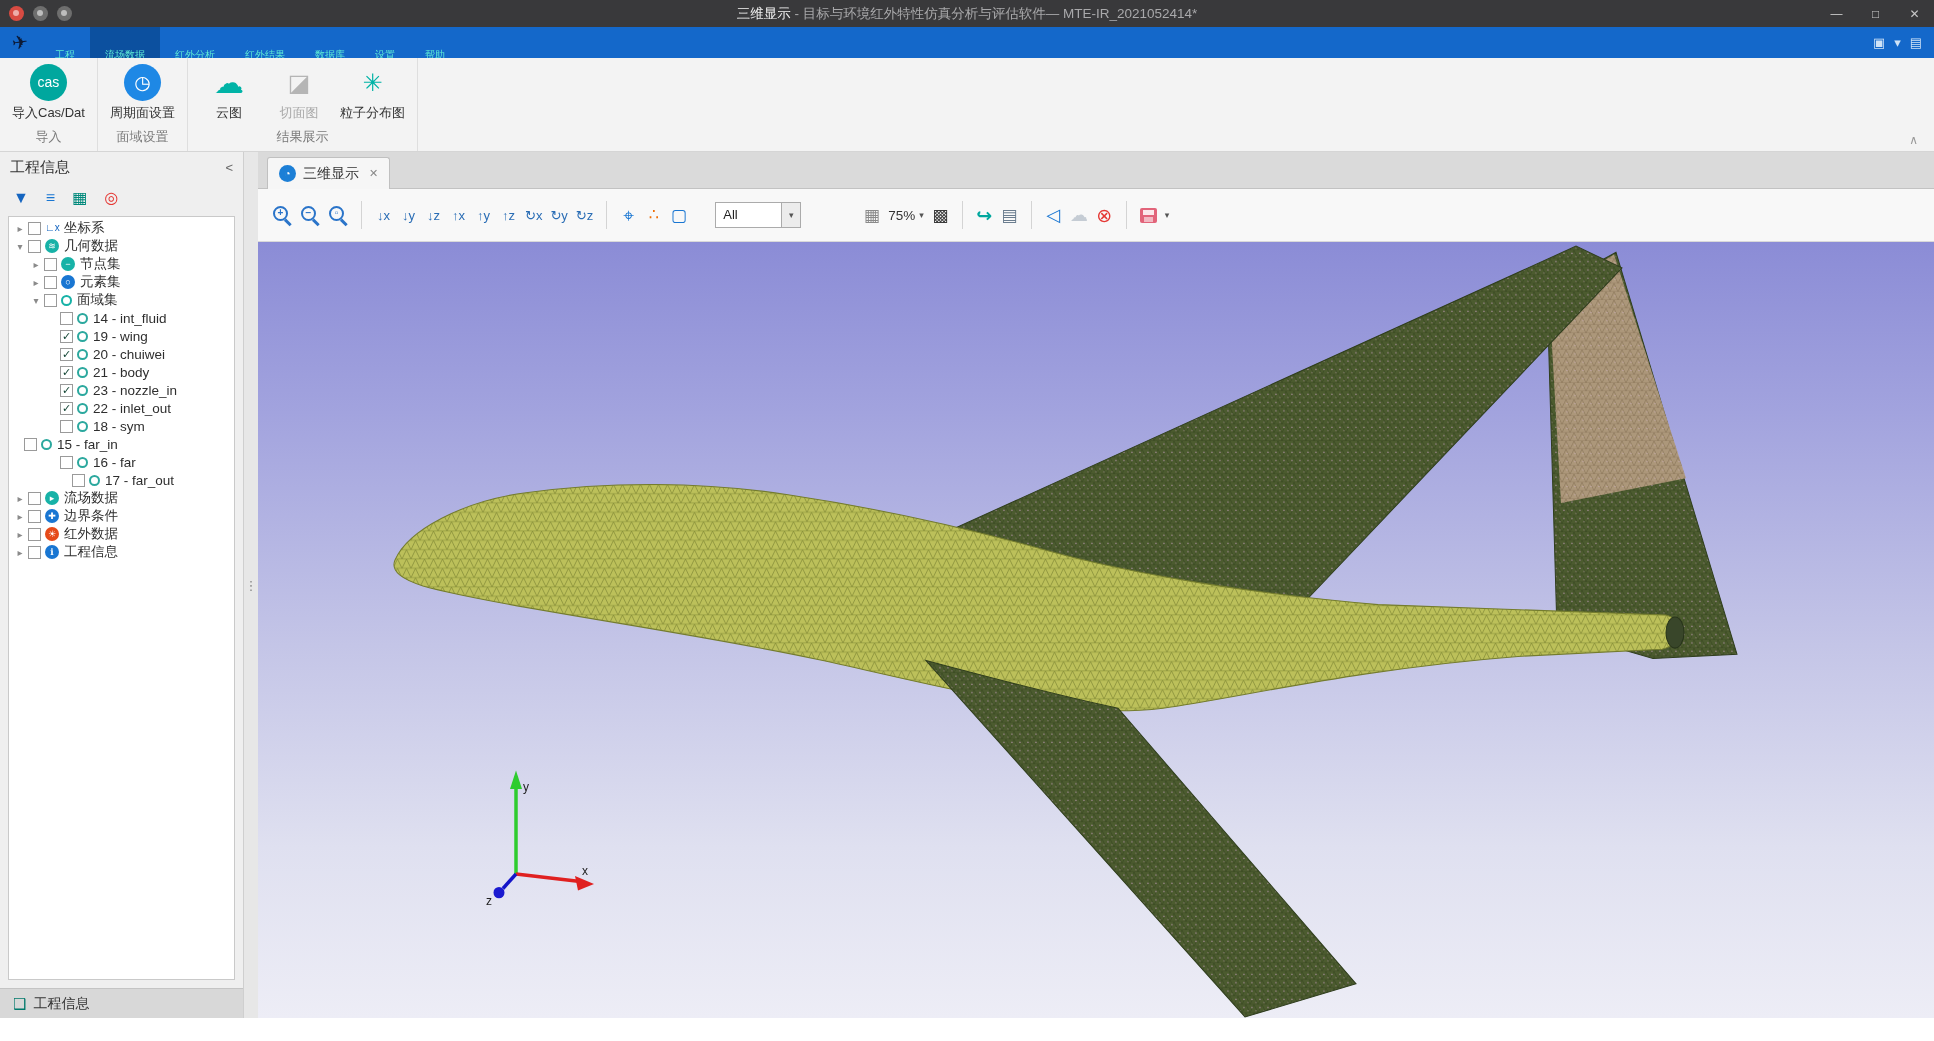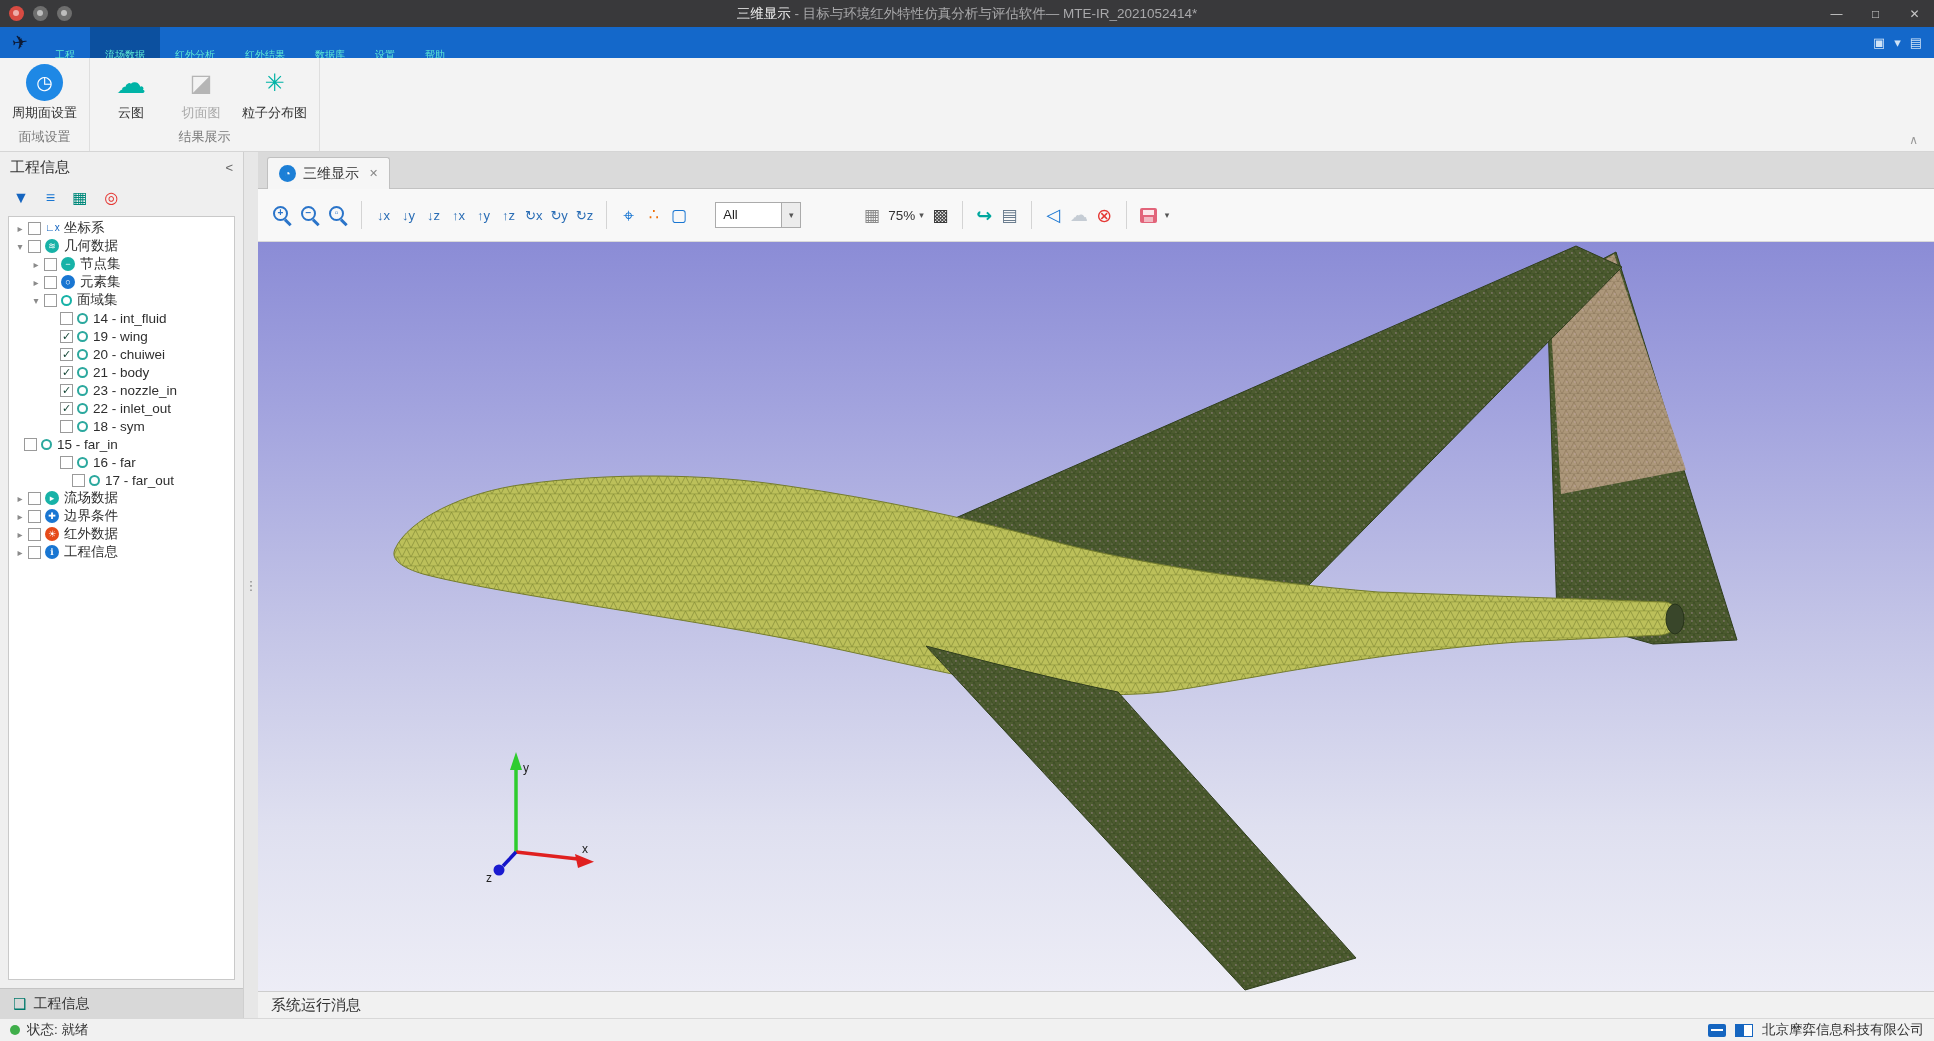--- a/index.html
+++ b/index.html
@@ -131,20 +131,29 @@
       </nav>
     <div class="menu-right" id="menu-right">
         <span>▣</span>
         <span>▾</span>
         <span>▤</span>
       </div>
   </div>
 
   <div class="ribbon">
     <div style="display:flex" id="ribbon-groups">
+        <div class="rgroup">
+          <div class="rrow">
+            <div class="rbtn">
+              <span class="ric cas">cas</span>
+              <span class="rlabel">导入Cas/Dat</span>
+            </div>
+          </div>
+          <div class="rgl">导入</div>
+        </div>
         <div class="rgroup">
           <div class="rrow">
             <div class="rbtn">
               <span class="ric circle" style="background: rgb(30, 136, 229); color: rgb(255, 255, 255);">◷</span>
               <span class="rlabel">周期面设置</span>
             </div>
           </div>
           <div class="rgl">面域设置</div>
         </div>
         <div class="rgroup">
@@ -405,29 +414,17 @@
             <polygon points="78,9.7 59,2 62,16" fill="#e02020"></polygon>
             <line x1="0" y1="0" x2="-13" y2="14" stroke="#1414c8" stroke-width="3.5"></line>
             <circle cx="-17" cy="18" r="5.5" fill="#1a1ad0"></circle>
             <text x="66" y="1" font-size="12" fill="#222">x</text>
             <text x="7" y="-80" font-size="12" fill="#222">y</text>
             <text x="-30" y="30" font-size="12" fill="#222">z</text>
           </g>
         </svg>
       </div>
 
-      <div class="msg-header">
-        <span>系统运行消息</span>
-      </div>
     </section>
   </div>
 
-  <div class="statusbar">
-    <span class="sdot"></span>
-    <span>状态: 就绪</span>
-    <div class="sb-right">
-      <span class="sico1"></span>
-      <span class="sico2"></span>
-      <span>北京摩弈信息科技有限公司</span>
-    </div>
-  </div>
 
 </div>
 
 </body></html>

